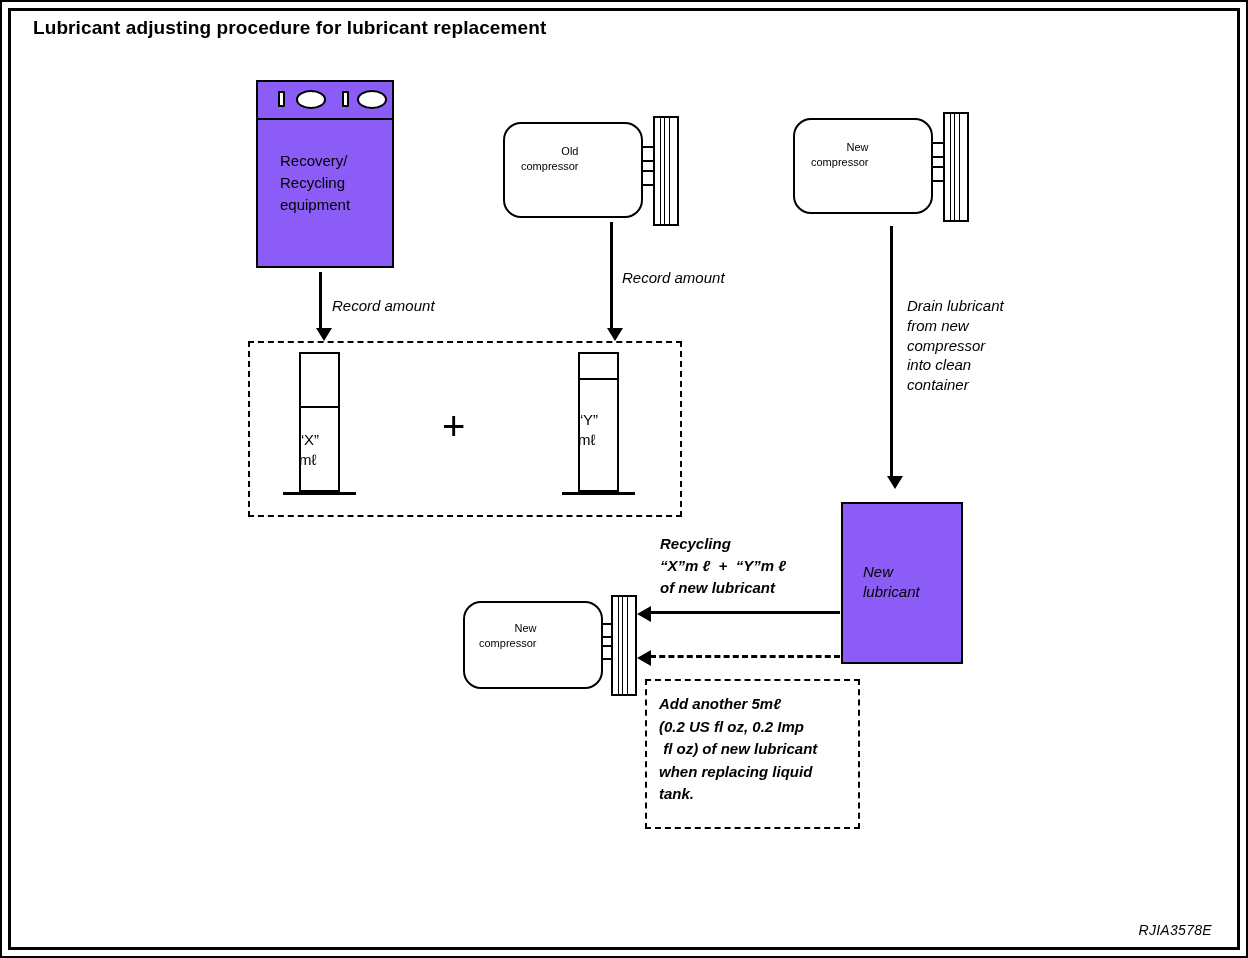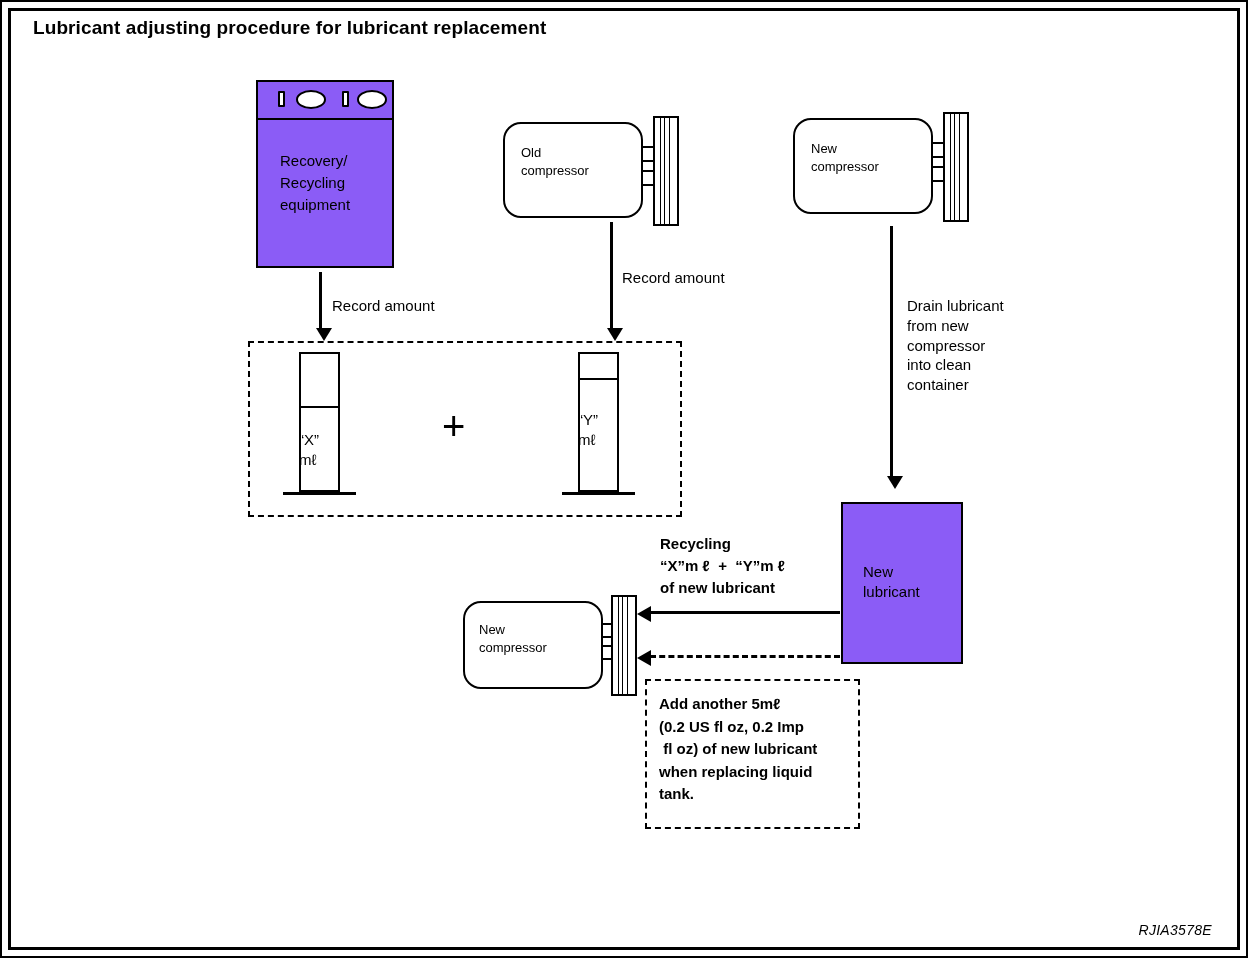--- a/index.html
+++ b/index.html
@@ -19,21 +19,21 @@
   #frame-outer{
     position:absolute;left:0;top:0;width:1248px;height:958px;
     border:2px solid #000;box-sizing:border-box;
   }
   #frame-inner{
     position:absolute;left:8px;top:8px;
     width:1232px;height:942px;
     border:3px solid #000;box-sizing:border-box;
   }
   
-  .txt{position:absolute;white-space:pre;line-height:1.32;font-size:15px;}
+  .txt{position:absolute;white-space:pre;line-height:1.32;font-size:15px;font-style:italic;}
   .txt.bold{font-weight:bold;}
   .title{
     position:absolute;left:33px;top:17px;
     font-size:19px;font-weight:bold;letter-spacing:.1px;
     white-space:pre;
   }
   .code{
     position:absolute;right:36px;bottom:20px;
     font-size:14px;letter-spacing:.3px;white-space:pre;font-style:italic;
   }
@@ -52,21 +52,21 @@
   #recovery-label{
     position:absolute;left:22px;top:68px;font-size:15px;line-height:1.45;white-space:pre;
   }
   
   .compressor{position:absolute;}
   .comp-body{
     position:absolute;left:0;top:0;
     border:2px solid #000;border-radius:18px;background:#fff;box-sizing:border-box;
   }
   .comp-label{
-    position:absolute;font-size:13px;line-height:1.4;white-space:pre;
+    position:absolute;font-size:11px;line-height:1.4;white-space:pre;text-align:right;
   }
   .pulley{position:absolute;border:2px solid #000;box-sizing:border-box;background:#fff;}
   .pulley-groove{position:absolute;top:0;width:0;border-left:1.5px solid #000;height:100%;}
   .shaft{position:absolute;border:2px solid #000;box-sizing:border-box;background:#fff;}
   
   .cyl{position:absolute;}
   .cyl-tube{
     position:absolute;left:0;top:0;
     border:2px solid #000;box-sizing:border-box;background:#fff;
   }

